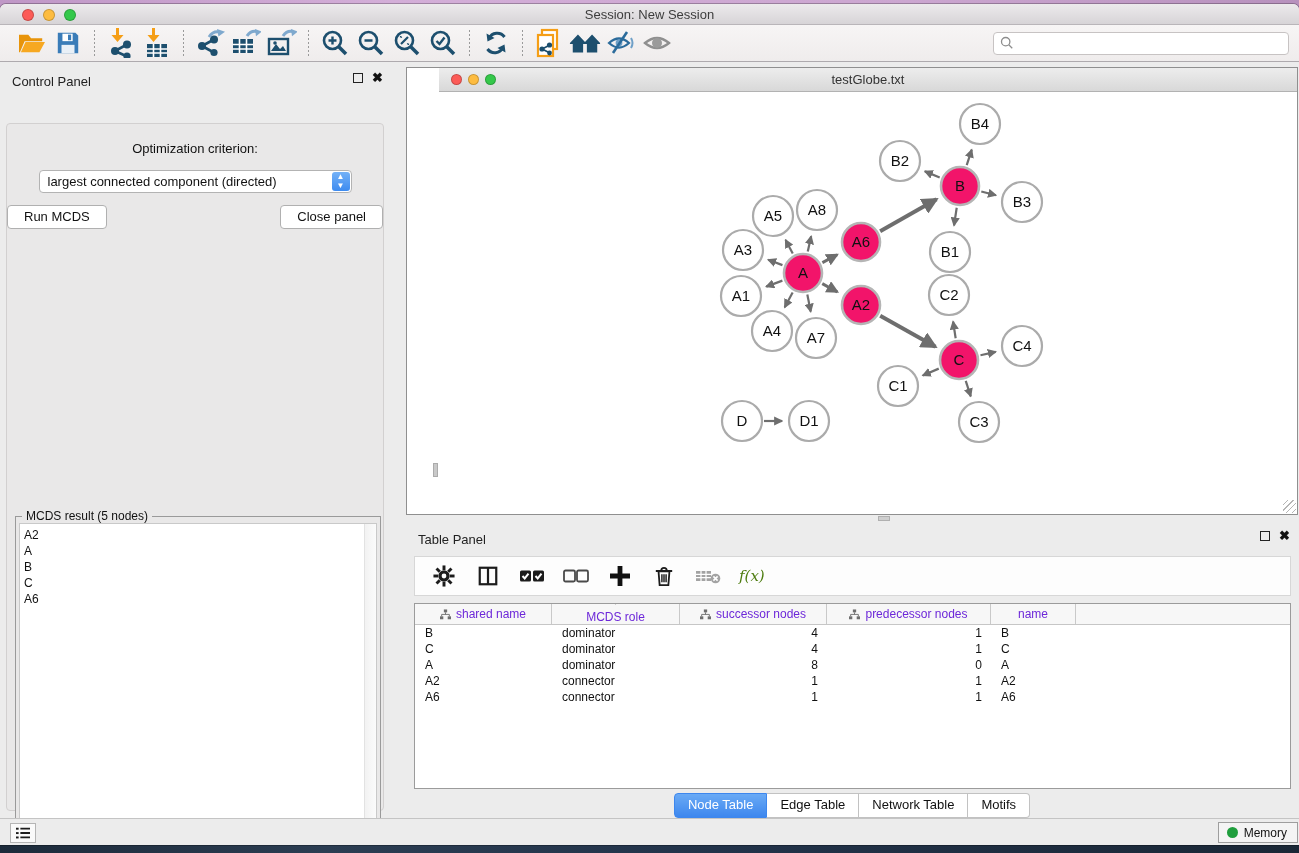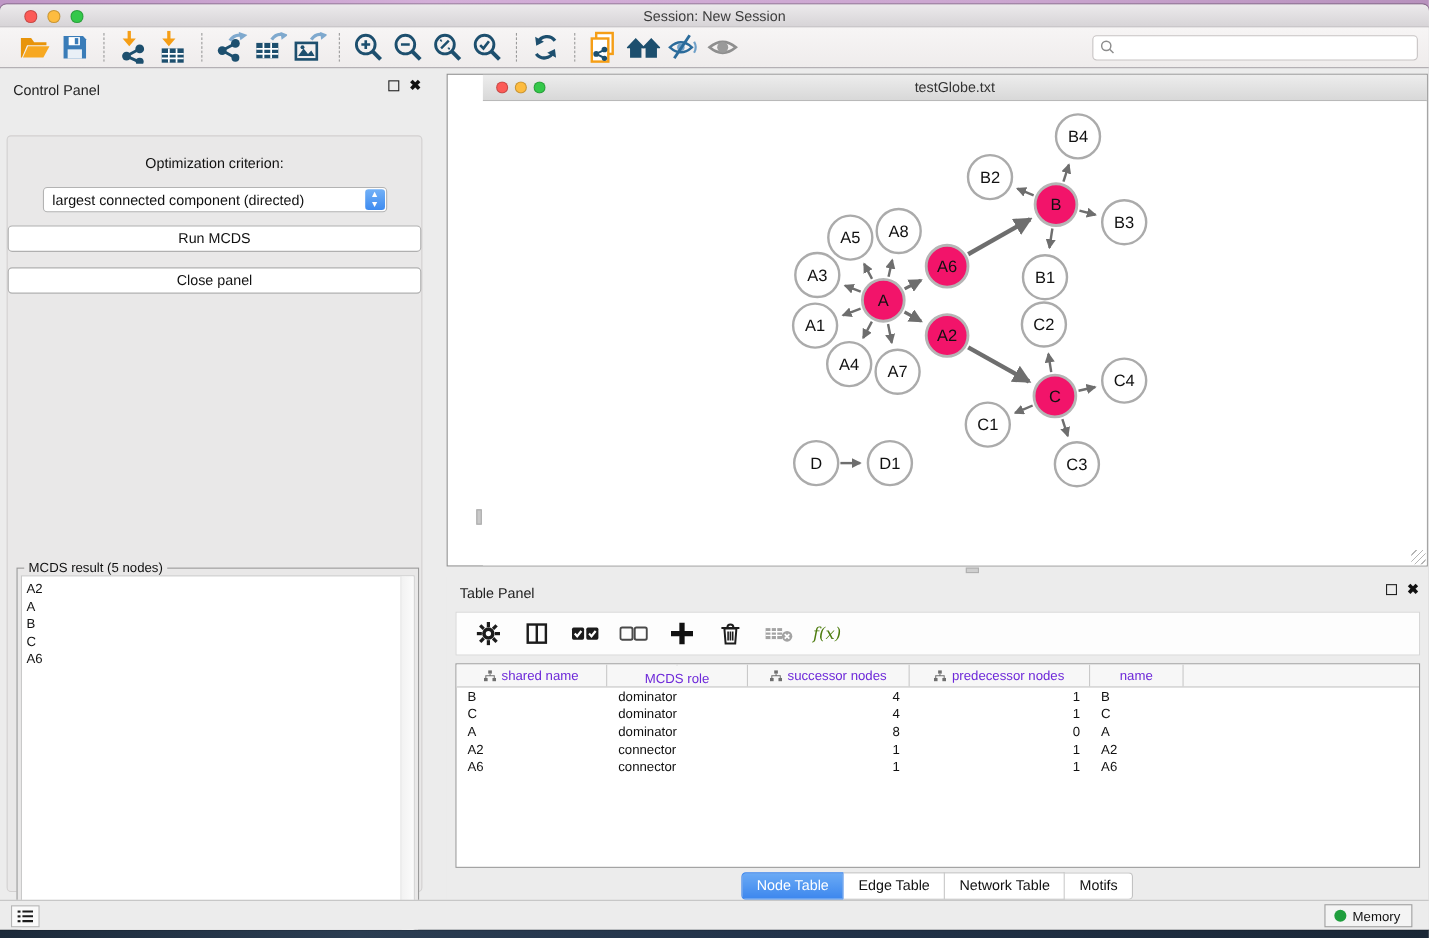--- a/index.html
+++ b/index.html
@@ -49,21 +49,21 @@
   .cp-tab:last-child { border-radius:0 4px 4px 0; }
   .cp-tab.selected { background:linear-gradient(#6aaaf5,#3d87ee); color:#fff; border-color:#3d87ee; }
 
   .cp-body { position:absolute; left:6px; top:56px; width:378px; height:688px;
     background:#e9e8e8; border:1px solid #d2d0d0; border-radius:4px; }
   .opt-label { text-align:center; margin-top:17px; font-size:13px; color:#111; }
   .dropdown { position:relative; margin:14px auto 0; width:313px; height:23px; background:#fff;
     border:1px solid #b3b3b3; border-radius:4px; font-size:13px; color:#111; line-height:21px; padding:0 22px 0 8px; }
   .dropdown .stepper { position:absolute; right:1px; top:1px; width:18px; height:19px; border-radius:3px;
     background:linear-gradient(#73b1f7,#3d8bf0); color:#fff; font-size:8px; line-height:9px; text-align:center; }
-  .btn-row { display:flex; justify-content:flex-start; gap:14px; margin-top:12px;flex-direction:column; }
+  .btn-row { display:flex; justify-content:space-between; gap:14px; margin-top:12px; }
   .push-btn { background:#fff; border:1px solid #b0b0b0; border-radius:4px; font-size:13px; color:#111;
     padding:3px 16px 4px; font-family:"Liberation Sans",sans-serif; }
 
   .result-box { position:absolute; left:8px; top:392px; width:366px; height:345px;
     border:1px solid #9a9a9a; background:#e9e8e8; }
   .result-legend { position:absolute; left:6px; top:-8px; background:#e9e8e8; padding:0 4px;
     font-size:12px; color:#111; }
   .result-list { position:absolute; left:3px; top:6px; right:3px; bottom:4px; background:#fff;
     border:1px solid #c9c9c9; font-size:12px; color:#111; padding:3px 0 0 4px; line-height:16px; }
   .result-scroll { position:absolute; right:0; top:0; bottom:0; width:12px;
@@ -105,21 +105,21 @@
     padding:3px 13px 5px; }
   .tp-tab:first-child { border-left:1px solid #c2c2c2; border-radius:4px 0 0 4px; }
   .tp-tab:last-child { border-radius:0 4px 4px 0; }
   .tp-tab.selected { background:linear-gradient(#6aaaf5,#3d87ee); color:#fff; border-color:#3d87ee; }
 
   
   .statusbar { position:absolute; left:0; top:814px; width:100%; height:27px; background:#ececec;
     border-top:1px solid #c4c4c4; }
   .menu-btn { position:absolute; left:10px; top:4px; width:26px; height:20px; background:#fafafa;
     border:1px solid #b5b5b5; display:flex; align-items:center; justify-content:center; }
-  .memory-btn { position:absolute; right:15px; top:3px; height:21px; background:#f4f4f4;
+  .memory-btn { position:absolute; right:1px; top:3px; height:21px; background:#f4f4f4;
     border:1px solid #9e9e9e; display:flex; align-items:center; gap:6px; padding:0 10px 0 8px;
     font-size:12px; color:#111; }
   .memory-dot { width:11px; height:11px; border-radius:50%; background:#1f9e3d; }
 </style>
 </head>
 <body>
 
 <div class="desktop-top"></div>
 <div class="desktop-bottom"></div>
 

